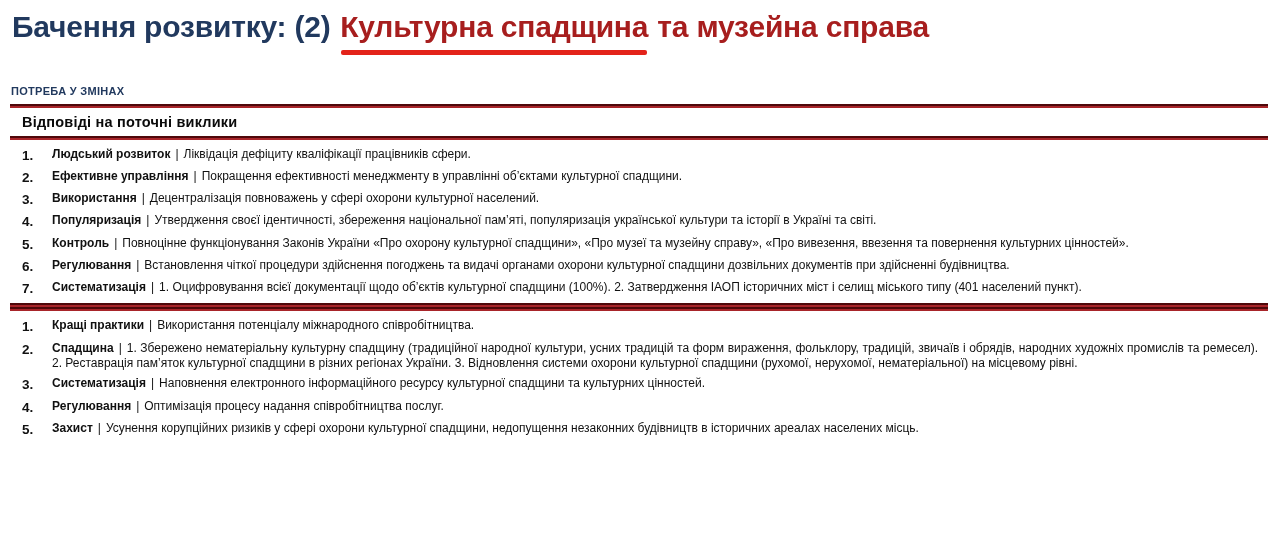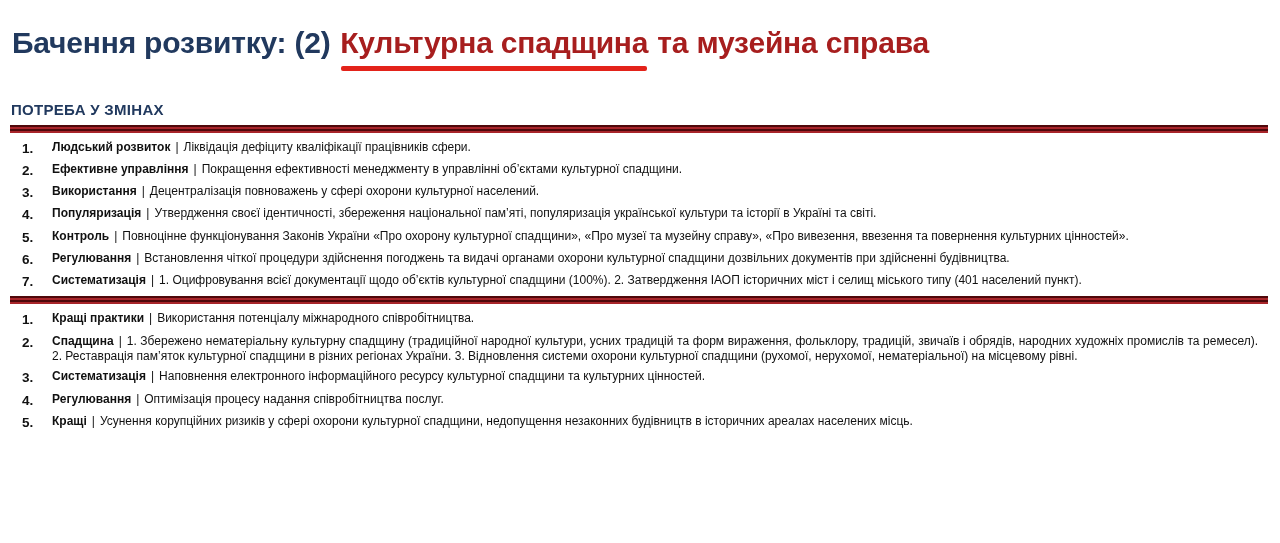--- a/index.html
+++ b/index.html
@@ -2,41 +2,41 @@
 <html><head>
 <meta charset="utf-8">
 <style>
   html,body{margin:0;padding:0;background:#ffffff;}
   body{
     width:1280px;height:543px;overflow:hidden;
     font-family:"Liberation Sans","DejaVu Sans",sans-serif;
     color:#111;
     -webkit-font-smoothing:antialiased;
   }
-  .page{padding:8px 12px 0 10px;margin-top:16px;}
+  .page{padding:8px 12px 0 10px;}
 
   
   h1.title{
     margin:0 0 0 2px;
     font-size:30px;line-height:1.25;font-weight:700;
     letter-spacing:-0.2px;
     white-space:nowrap;
   }
   .t-navy{color:#21395e;margin-right:0.32em;}
   .t-red{color:#a71e1e;}
   .hl{position:relative;display:inline-block;}
   .hl .uline{
     position:absolute;left:1px;right:1px;bottom:-9px;height:5px;
     background:#e3231a;border-radius:2px;
   }
 
   
   .section-label{
     margin:39px 0 0 1px;
-    color:#21395e;font-size:15px;font-weight:700;letter-spacing:0.3px;
+    color:#21395e;font-size:11px;font-weight:700;letter-spacing:0.3px;
   }
 
   
   .rule{
     height:4px;margin-top:7px;
     background:linear-gradient(to bottom,#4f080b 0 38%,#f3e6e6 38% 52%,#a8252a 52% 100%);
   }
   .rule.tight{margin-top:0;}
 
   
@@ -62,20 +62,21 @@
 
 <div class="page">
 
   <h1 class="title"><span class="t-navy">Бачення розвитку: (2)</span><span class="t-red hl"><span>Культурна спадщина</span><span class="uline"></span></span><span class="t-red" style="margin-left:0.3em">та музейна справа</span></h1>
 
   <div class="section-label">ПОТРЕБА У ЗМІНАХ</div>
 
   <div class="rule"></div>
 
   <div>
+    <div class="band-header">Відповіді на поточні виклики</div>
     <div class="rule tight"></div>
 
     <div class="items">
       <div class="item">
         <span class="num">1.</span>
         <p class="itext"><strong>Людський розвиток</strong><span class="sep">|</span><span>Ліквідація дефіциту кваліфікації працівників сфери.</span></p>
       </div>
       <div class="item">
         <span class="num">2.</span>
         <p class="itext"><strong>Ефективне управління</strong><span class="sep">|</span><span>Покращення ефективності менеджменту в управлінні об’єктами культурної спадщини.</span></p>
@@ -120,18 +121,18 @@
       <div class="item">
         <span class="num">3.</span>
         <p class="itext"><strong>Систематизація</strong><span class="sep">|</span><span>Наповнення електронного інформаційного ресурсу культурної спадщини та культурних цінностей.</span></p>
       </div>
       <div class="item">
         <span class="num">4.</span>
         <p class="itext"><strong>Регулювання</strong><span class="sep">|</span><span>Оптимізація процесу надання співробітництва послуг.</span></p>
       </div>
       <div class="item">
         <span class="num">5.</span>
-        <p class="itext"><strong>Кращі</strong><span class="sep">|</span><span>Усунення корупційних ризиків у сфері охорони культурної спадщини, недопущення незаконних будівництв в історичних ареалах населених місць.</span></p>
+        <p class="itext"><strong>Захист</strong><span class="sep">|</span><span>Усунення корупційних ризиків у сфері охорони культурної спадщини, недопущення незаконних будівництв в історичних ареалах населених місць.</span></p>
       </div>
     </div>
   </div>
 
 </div>
 
 </body></html>

